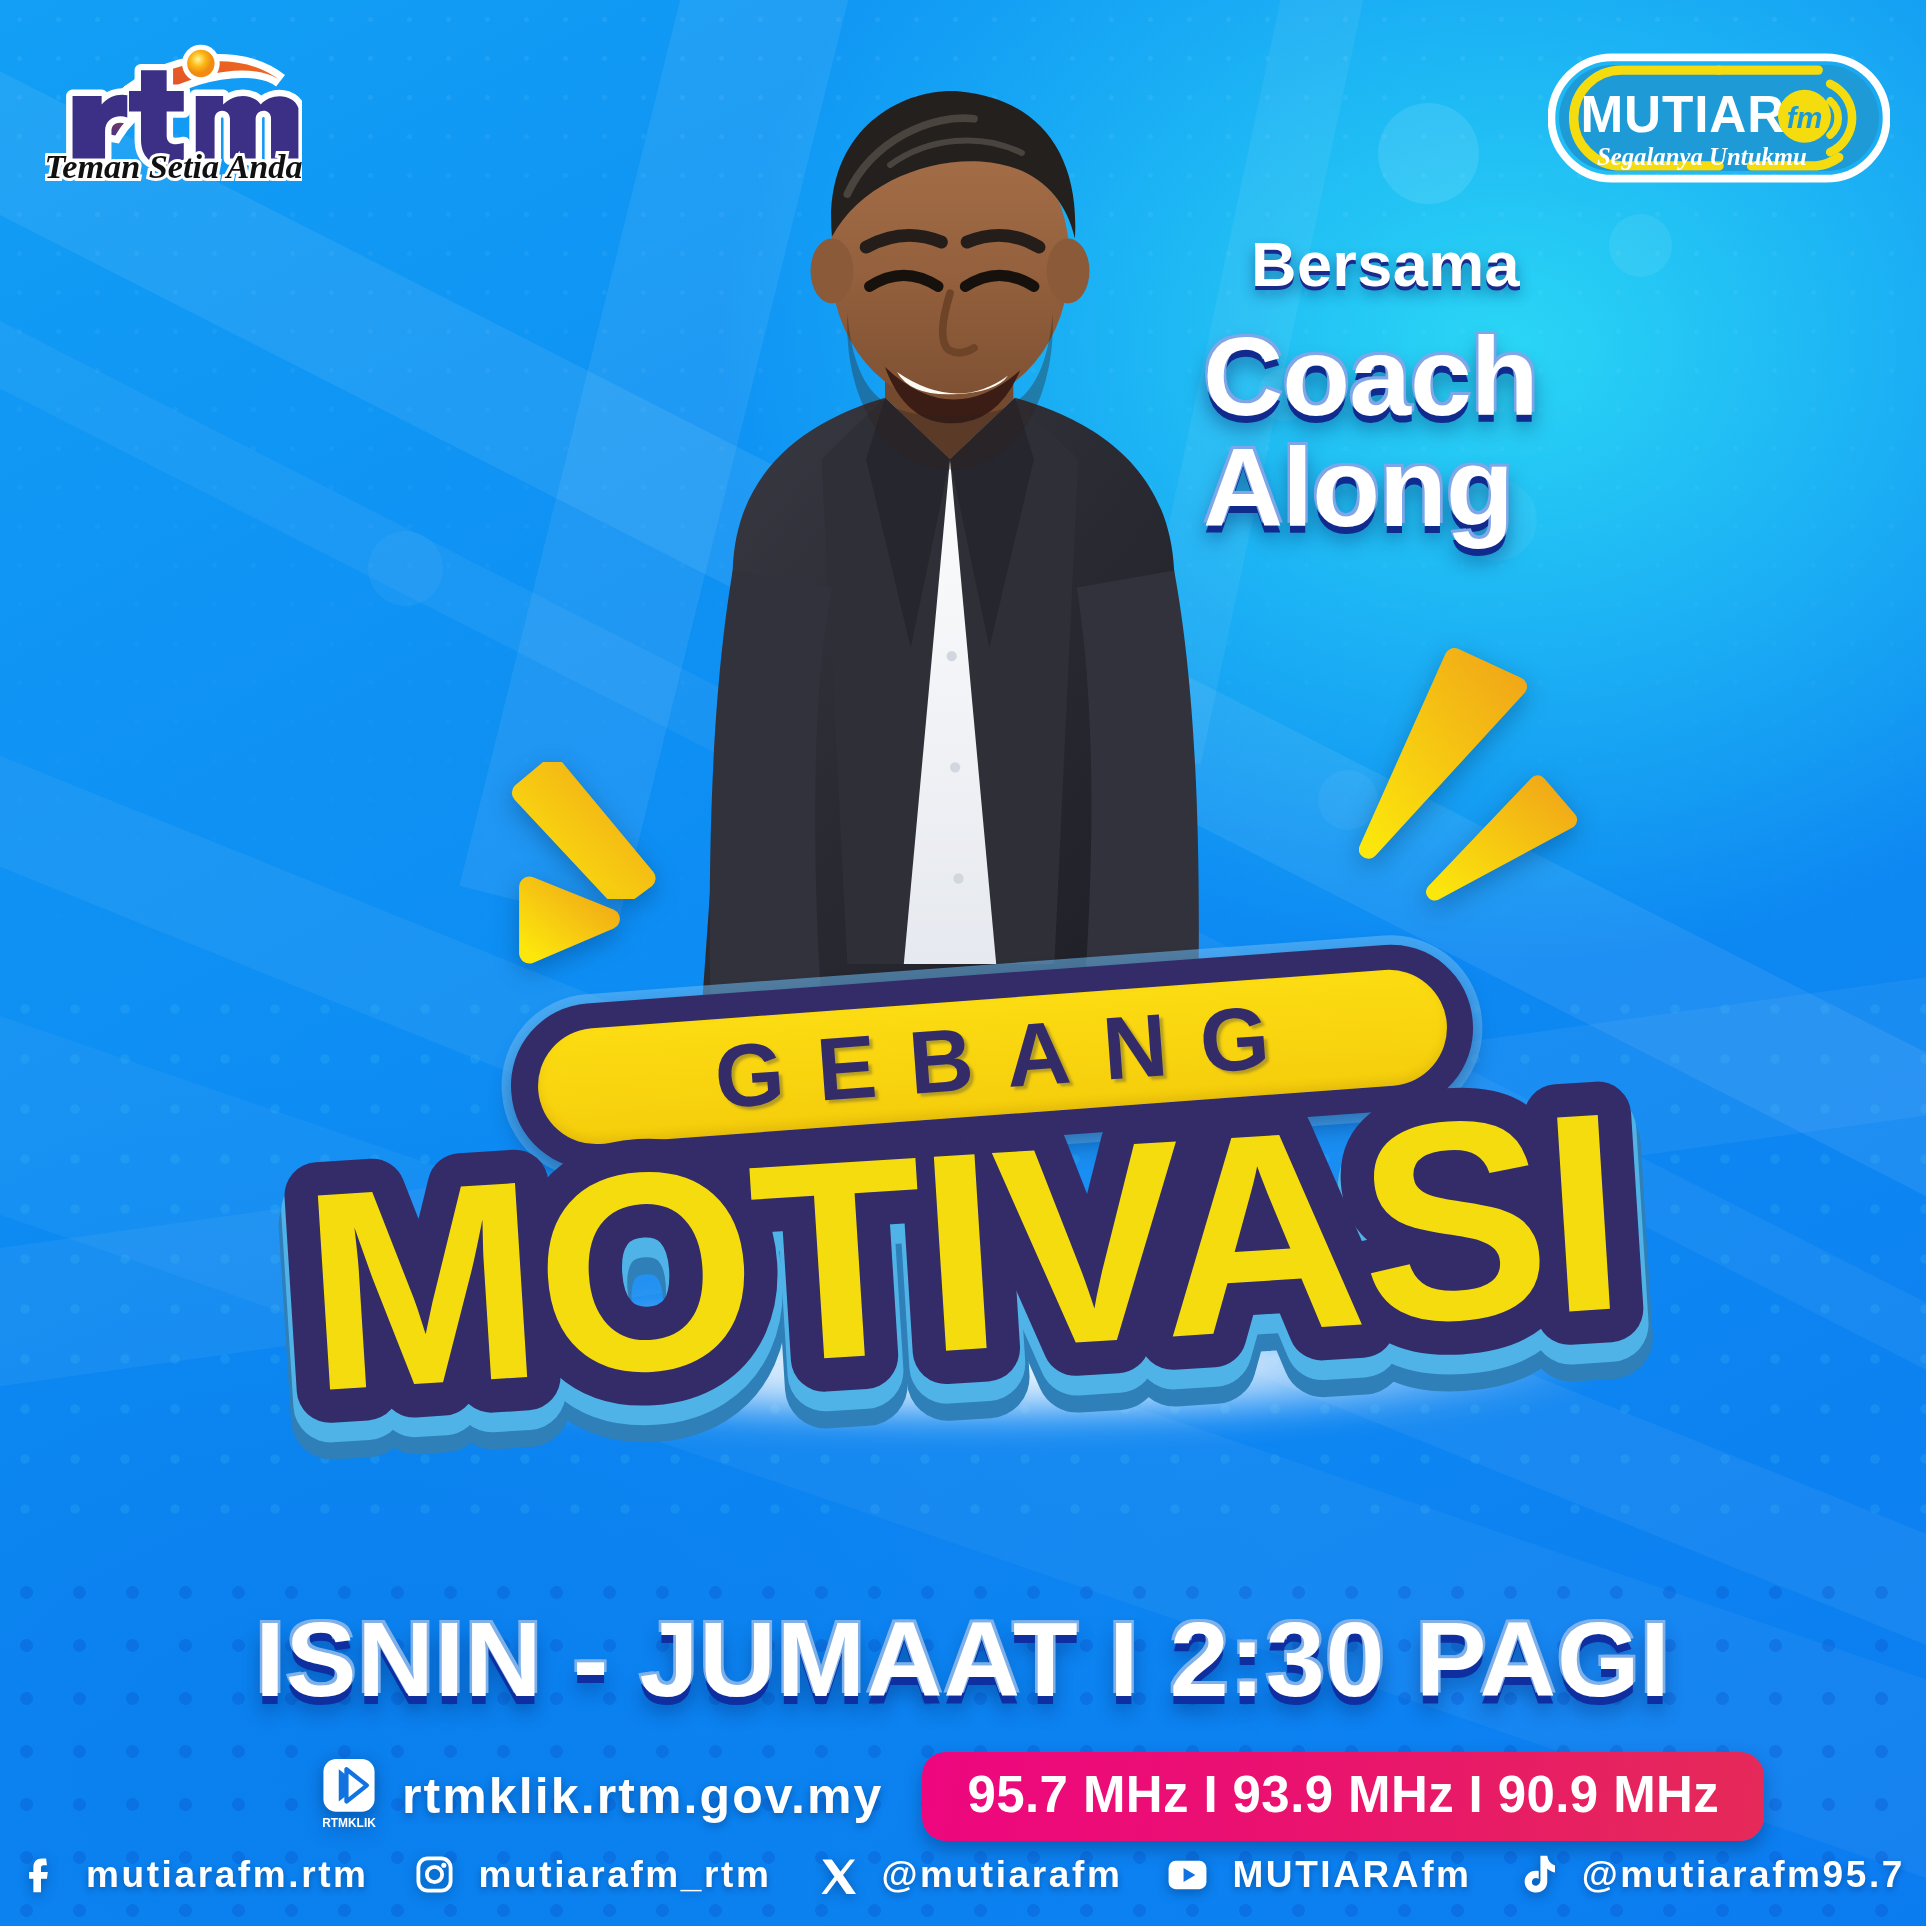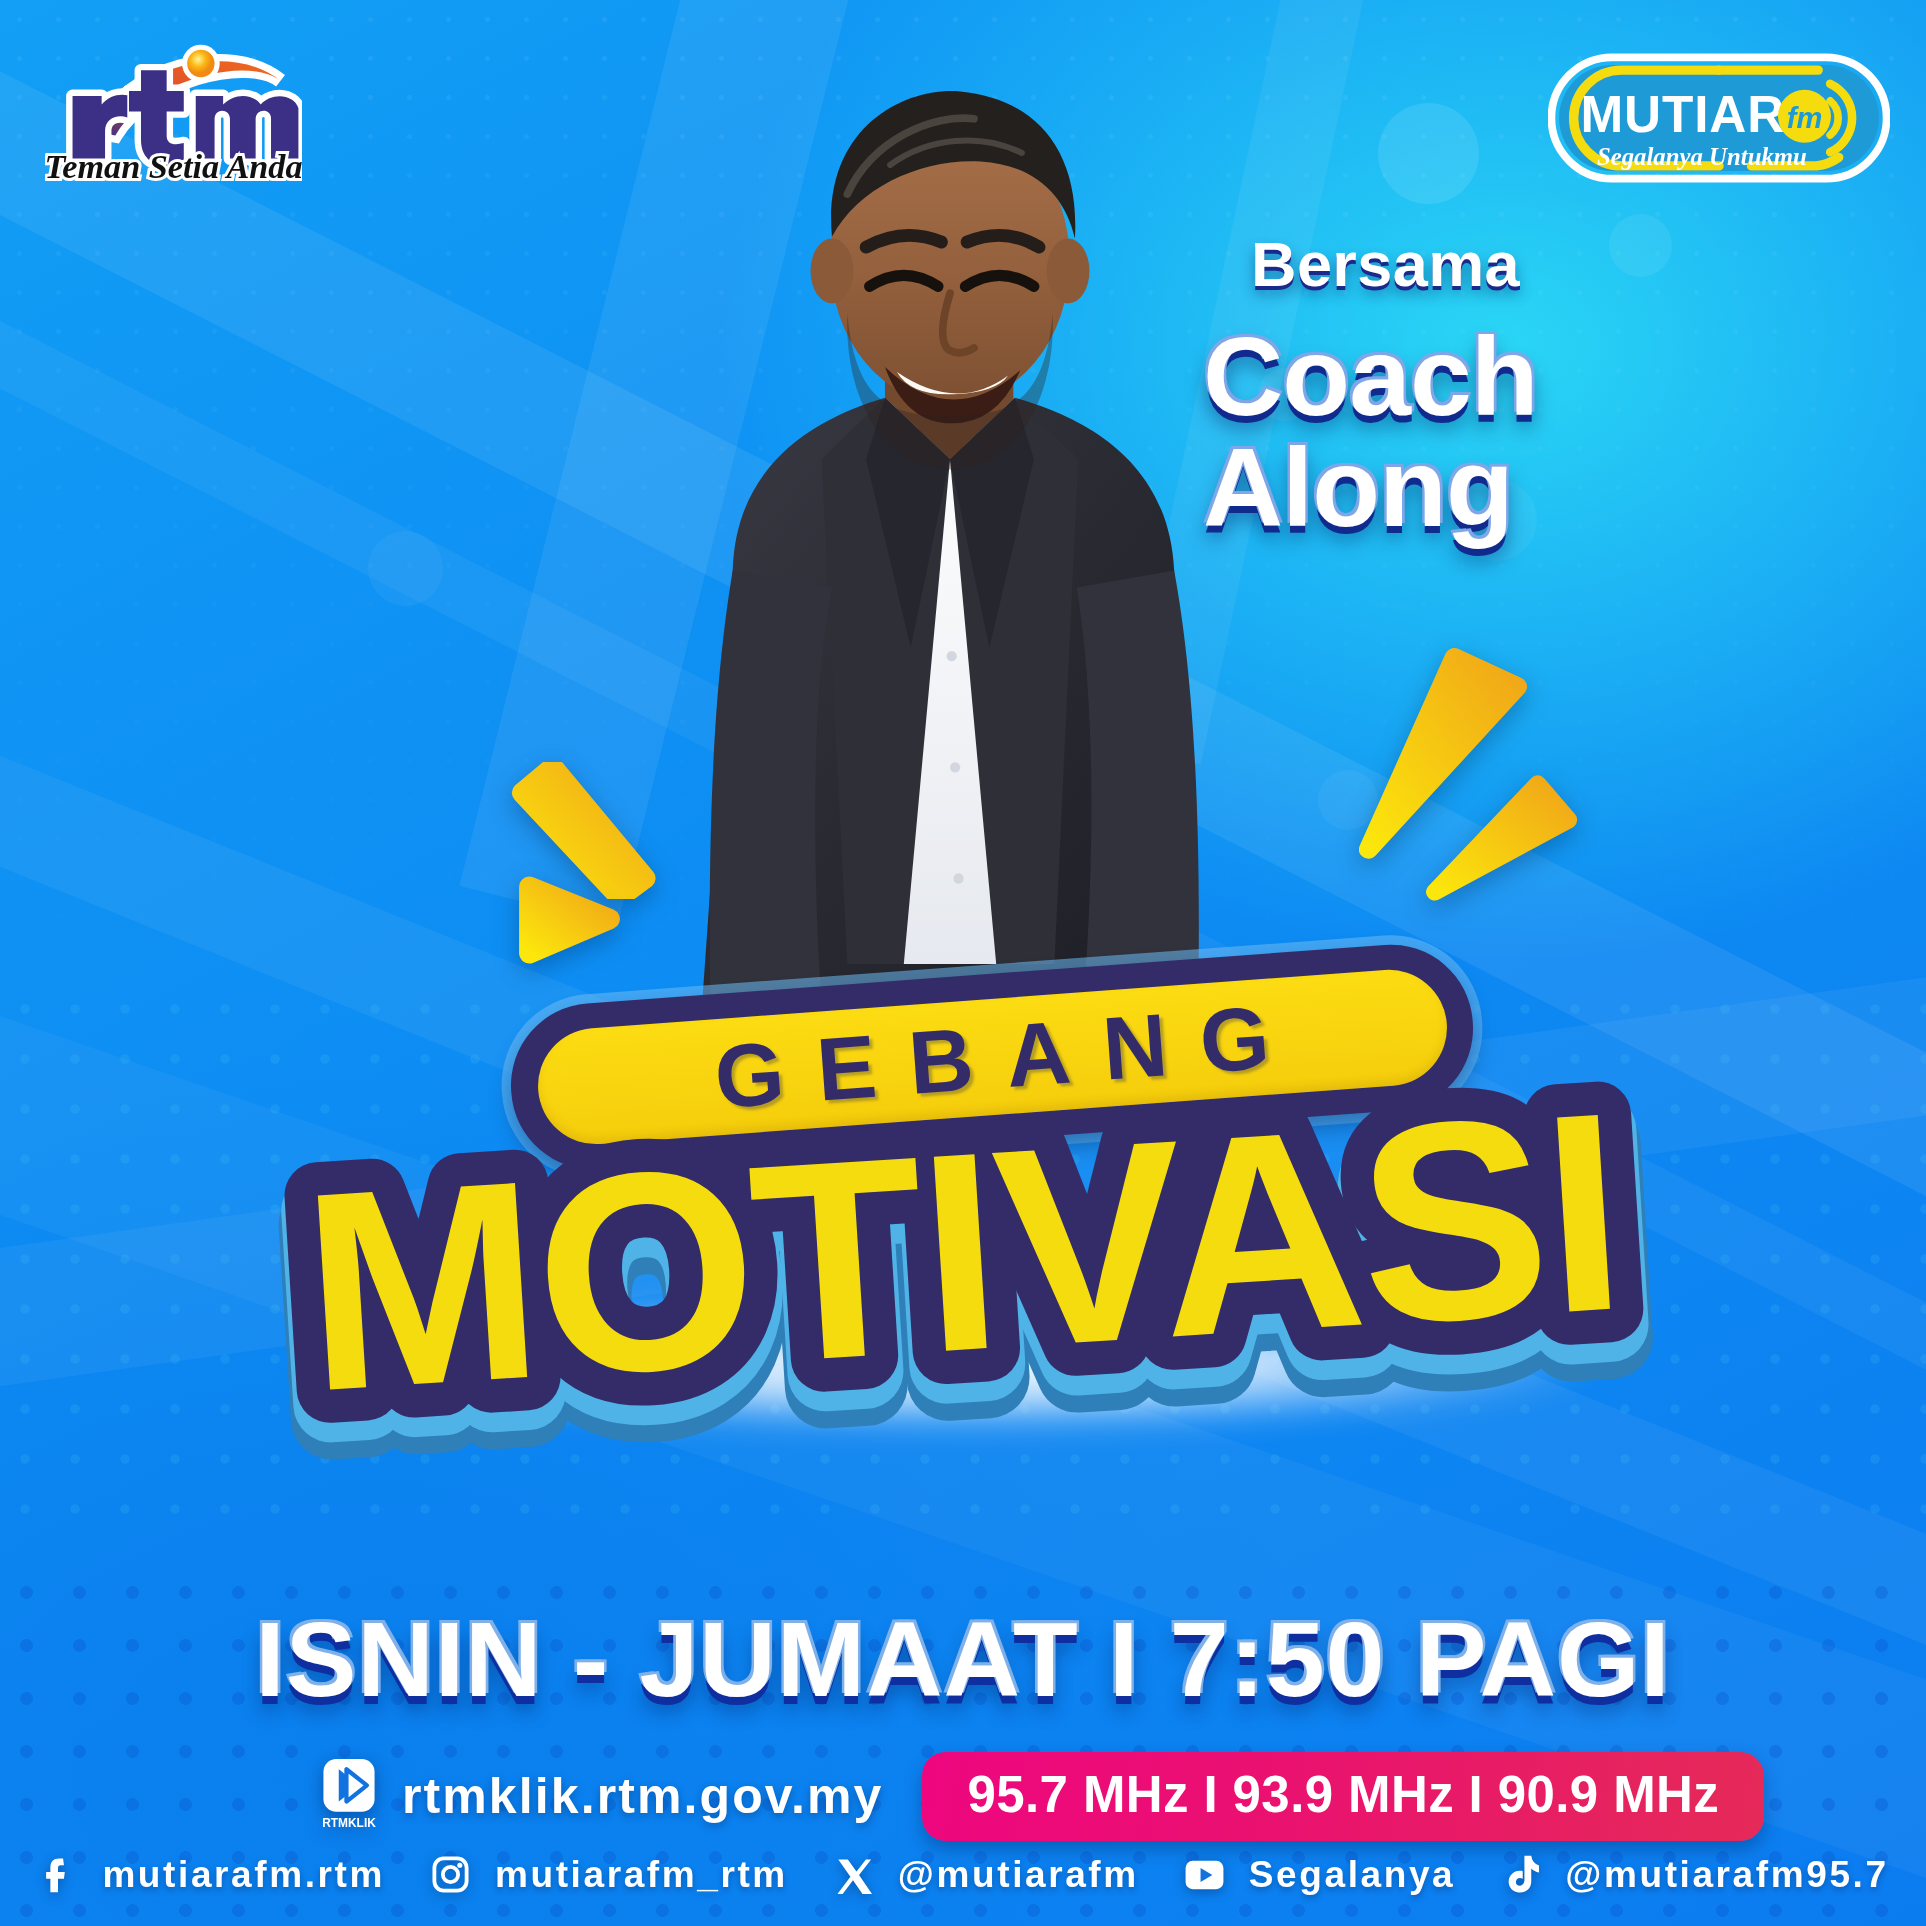--- a/index.html
+++ b/index.html
@@ -349,21 +349,21 @@
     <svg viewBox="0 0 2130 420" xmlns="http://www.w3.org/2000/svg">
       <text id="mot" x="1065" y="318" text-anchor="middle" font-family="'Liberation Sans', sans-serif" font-size="330" font-weight="bold" letter-spacing="-4" transform="translate(0,34)" fill="#2f7fb8" stroke="#2f7fb8" stroke-width="96" stroke-linejoin="round" paint-order="stroke">MOTIVASI</text>
       <text x="1065" y="318" text-anchor="middle" font-family="'Liberation Sans', sans-serif" font-size="330" font-weight="bold" letter-spacing="-4" transform="translate(0,18)" fill="#4FB3E8" stroke="#4FB3E8" stroke-width="88" stroke-linejoin="round" paint-order="stroke">MOTIVASI</text>
       <text x="1065" y="318" text-anchor="middle" font-family="'Liberation Sans', sans-serif" font-size="330" font-weight="bold" letter-spacing="-4" fill="#332C68" stroke="#332C68" stroke-width="78" stroke-linejoin="round" paint-order="stroke">MOTIVASI</text>
       <text x="1065" y="318" text-anchor="middle" font-family="'Liberation Sans', sans-serif" font-size="330" font-weight="bold" letter-spacing="-4" fill="#F5DC0F">MOTIVASI</text>
     </svg>
   </div>
 
   <div class="dots-bottom"></div>
 
-  <div class="schedule">ISNIN - JUMAAT  I  7:50 PAGI</div>
+  <div class="schedule">ISNIN - JUMAAT  I  2:30 PAGI</div>
 
   <div class="webrow">
     <div class="rtmklik">
       <svg viewBox="0 0 72 88" xmlns="http://www.w3.org/2000/svg">
         <rect x="6" y="0" width="60" height="62" rx="15" fill="#fff"></rect>
         <path d="M24 12 L24 50 L48 31 Z" fill="#1273e0"></path>
         <path d="M33 12 L33 50 L57 31 Z" fill="#fff" stroke="#1273e0" stroke-width="5" stroke-linejoin="round"></path>
         <text x="36" y="80" text-anchor="middle" font-family="'Liberation Sans', sans-serif" font-size="14" font-weight="bold" fill="#fff">RTMKLIK</text>
       </svg>
     </div>
@@ -404,21 +404,21 @@
       <span class="shandle">@mutiarafm</span>
     </div>
 
     <div class="sitem">
       <span class="sicon">
         <svg width="45" height="34" viewBox="0 0 52 40">
           <rect x="2" y="2" width="48" height="36" rx="9" fill="#fff"></rect>
           <path d="M21 11 L36 20 L21 29 Z" fill="#1273e0"></path>
         </svg>
       </span>
-      <span class="shandle">Segalanya</span>
+      <span class="shandle">MUTIARAfm</span>
     </div>
 
     <div class="sitem">
       <span class="sicon">
         <svg width="36" height="41" viewBox="0 0 42 48">
           <path d="M25 2 h8 c1 7 5 11 12 12 v8 c-5 0 -9 -2 -12 -5 v15 c0 9 -7 14 -15 13 c-8 -1 -13 -8 -11 -16 c2 -7 9 -11 16 -9 v9 c-4 -2 -8 0 -8 4 c0 3 3 5 6 4 c2 -1 4 -3 4 -6 z" fill="#fff"></path>
         </svg>
       </span>
       <span class="shandle">@mutiarafm95.7</span>
     </div>

